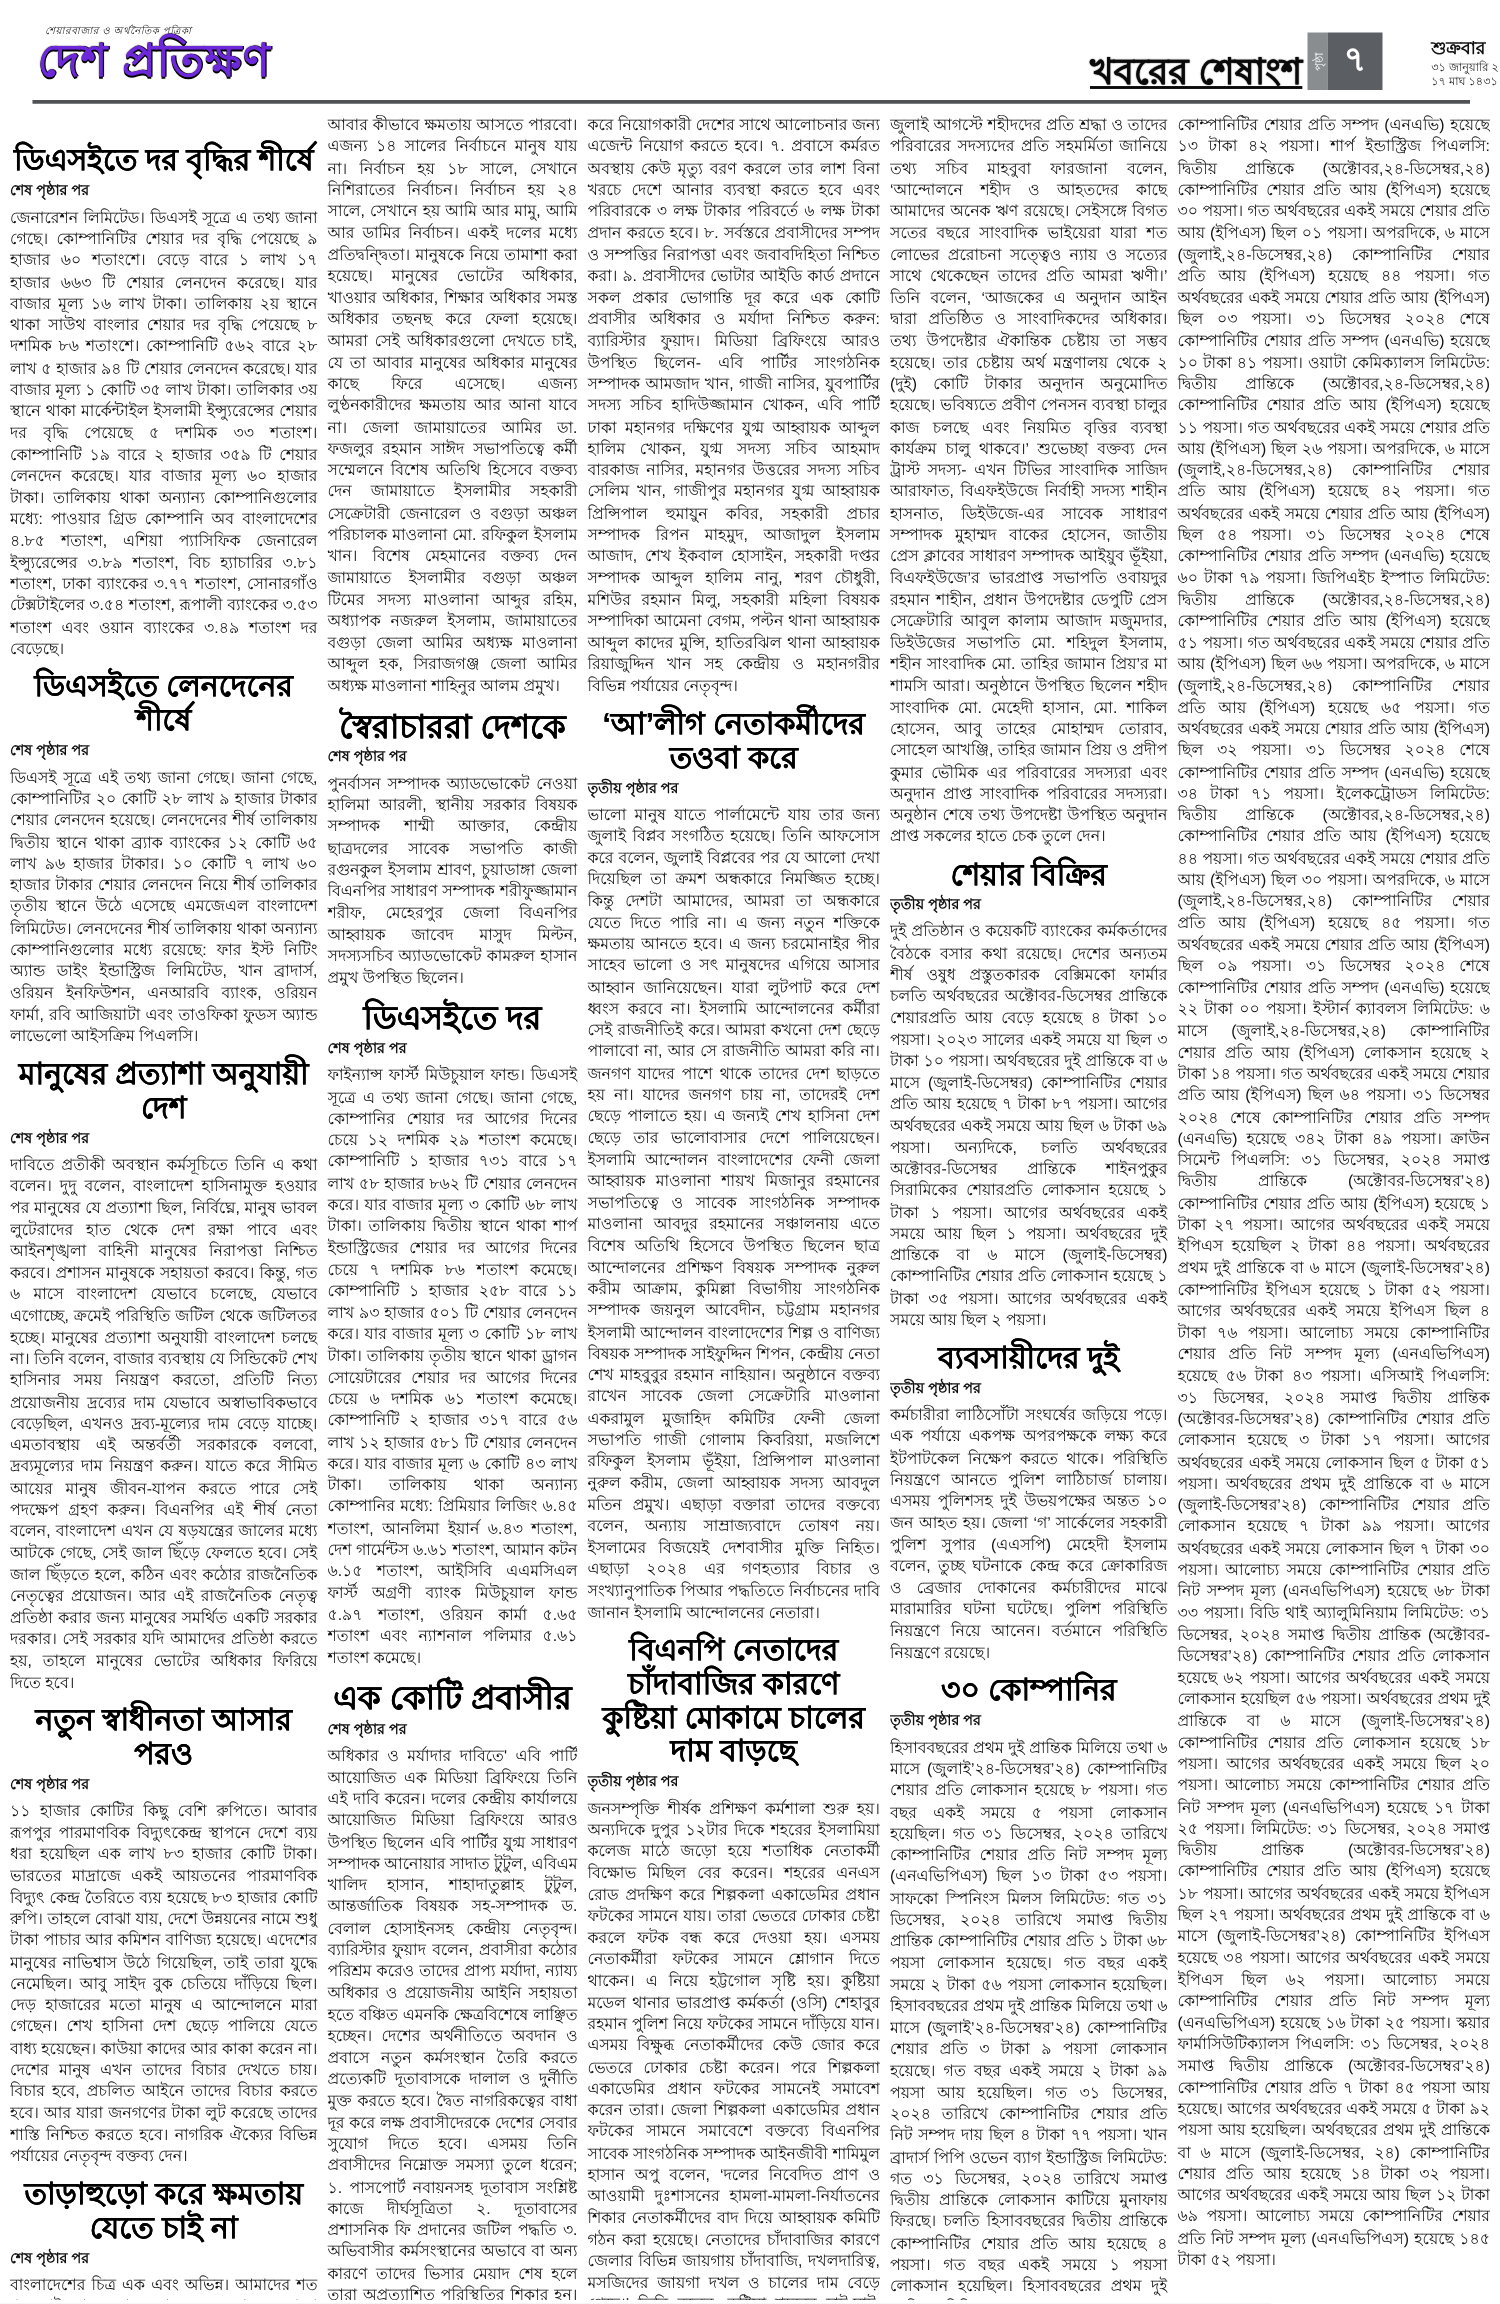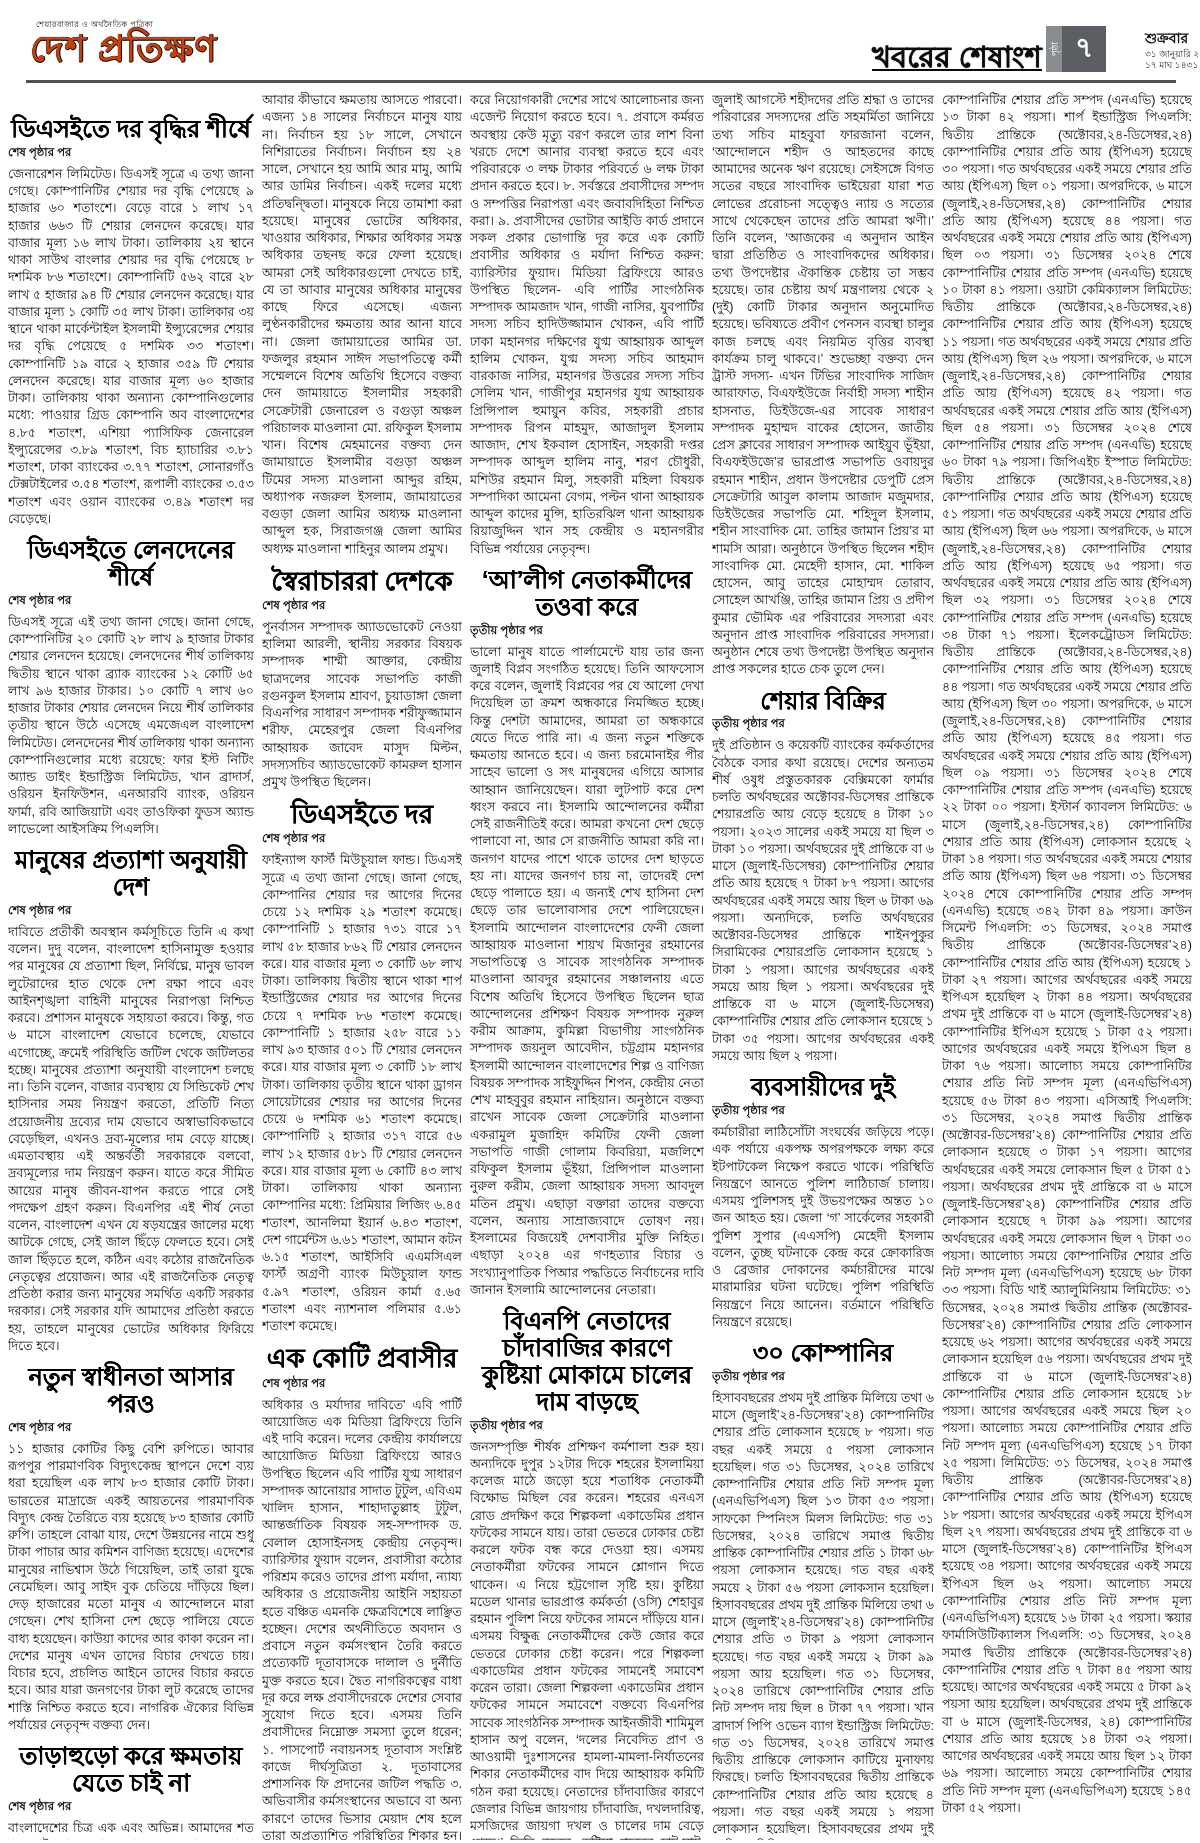--- a/index.html
+++ b/index.html
@@ -1,22 +1,22 @@
 <!DOCTYPE html>
 <html lang="bn"><head>
 <meta charset="utf-8">
 <style>
   html,body{margin:0;padding:0;background:#e8e8e8;}
   #page{position:relative;width:1200px;height:1843px;background:#ffffff;margin:0 auto;
         font-family:"Liberation Sans","DejaVu Sans",sans-serif;color:#111;overflow:hidden;}
   
   #masthead{position:absolute;left:0;top:0;width:1200px;height:82px;}
   .logo-wrap{position:absolute;left:30px;top:18px;}
-  .logo-tagline{font-size:8px;color:#222;margin-left:6px;letter-spacing:.5px;}
-  .logo-text{font-size:36px;font-weight:bold;color:#c2410c;line-height:1;
+  .logo-tagline{font-size:8px;color:#222;margin-left:6px;letter-spacing:.5px;font-style:italic;}
+  .logo-text{font-size:36px;font-weight:bold;color:#6d28d9;line-height:1;
              text-shadow:0 0 1px #000,1px 0 0 #000,0 1px 0 #000;letter-spacing:1px;}
   .section-title{position:absolute;left:872px;top:34px;font-size:29px;font-weight:bold;color:#0a0a0a;
                  text-shadow:0 0 1px #000;text-decoration:underline;}
   .page-strip{position:absolute;left:1046px;top:26px;width:16px;height:46px;background:#8a8d90;
               display:flex;align-items:center;justify-content:center;}
   .page-strip span{writing-mode:vertical-rl;transform:rotate(180deg);font-size:9px;color:#fff;}
   .page-box{position:absolute;left:1062px;top:26px;width:44px;height:46px;background:#5b5e62;
             display:flex;align-items:center;justify-content:center;}
   .page-box span{color:#fff;font-size:28px;font-weight:bold;}
   .date-block{position:absolute;left:1114px;top:30px;width:86px;margin-left:31px;}

